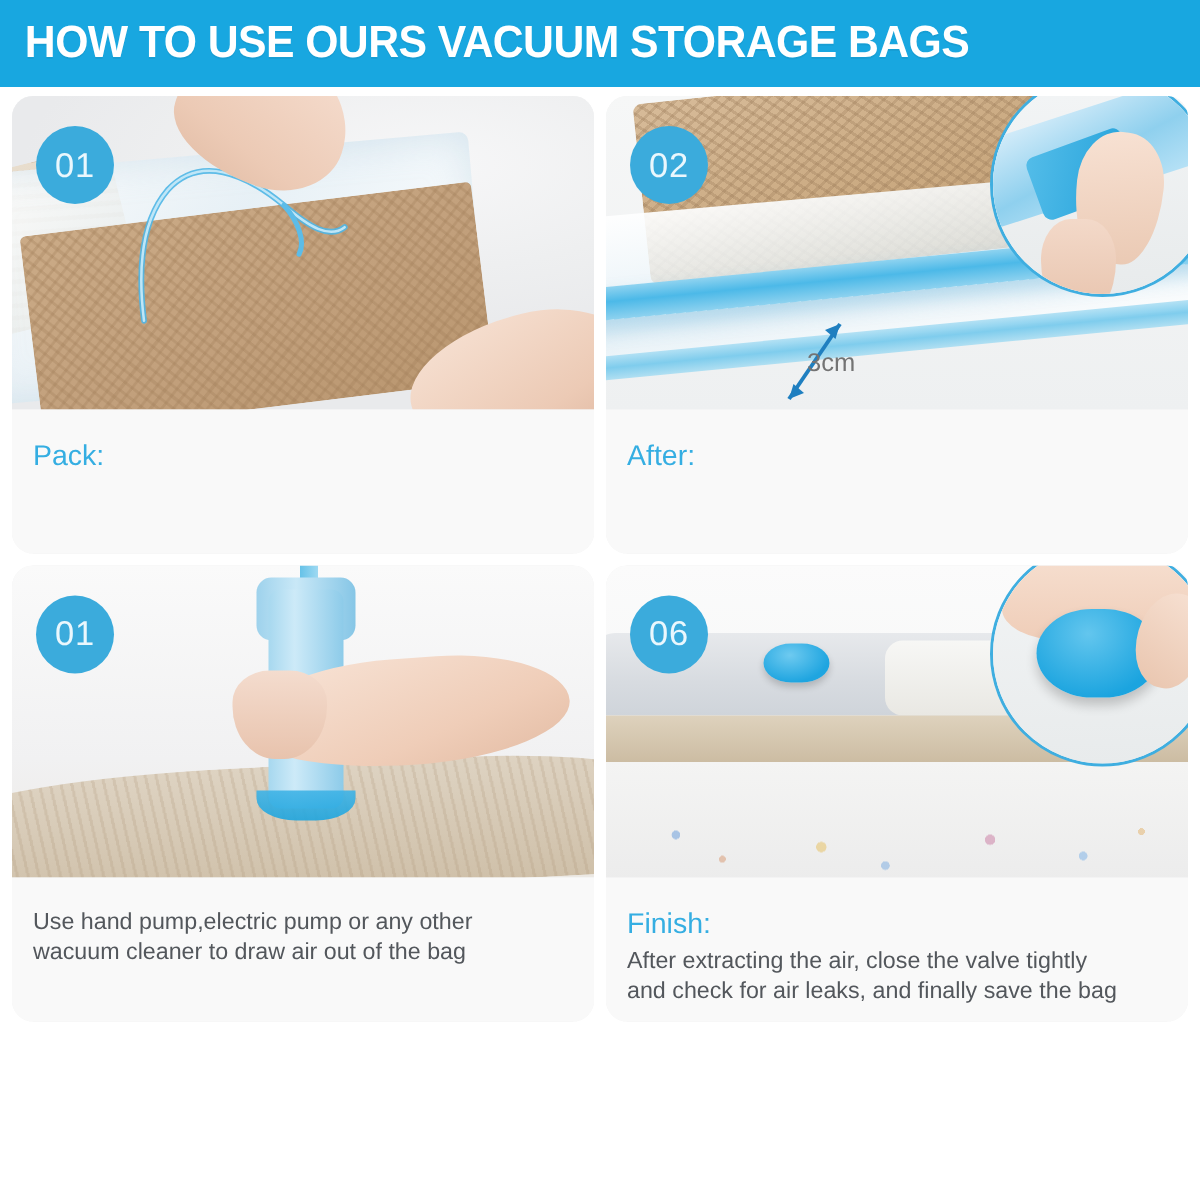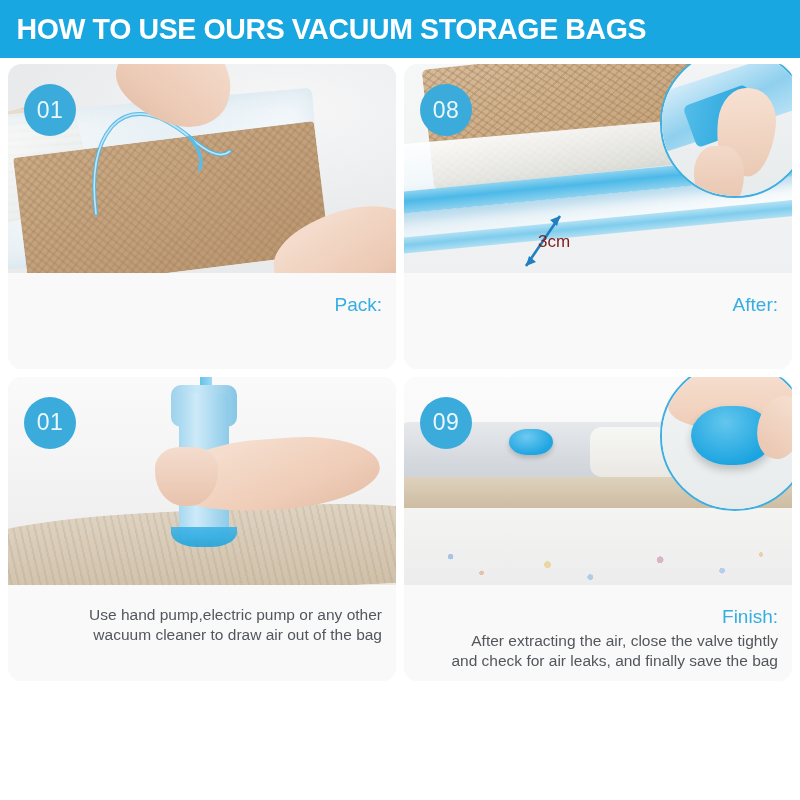--- a/index.html
+++ b/index.html
@@ -48,21 +48,20 @@
   .photo{
     position:absolute; left:0; top:0; right:0; bottom:96px;
     overflow:hidden;
   }
 
   
   .caption{
     position:absolute; left:0; right:0; bottom:0; height:96px;
     background:rgba(250,250,250,0.93);
     padding:20px 14px 8px 14px;
-    text-align:right;
   }
   .cap-title{
     color:#35AEE2;
     font-size:19px;
     font-weight:normal;
     line-height:24px;
     margin-bottom:2px;
   }
   .cap-body{
     color:#53575c;
@@ -174,21 +173,21 @@
     background:linear-gradient(#a8ddf3,#6bc6ec 50%,#a5dcf2);
     transform:rotate(-5.5deg);
     opacity:.85;
   }
   .p2-arrow{
     position:absolute; left:112px; top:146px;
     z-index:4;
   }
   .p2-measure{
     position:absolute; left:134px; top:168px;
-    color:#7f1d1d; font-size:17px; z-index:4;text-align:center;
+    color:#737373; font-size:17px; z-index:4;text-align:center;
   }
 
   
   .p3bg{
     position:absolute; inset:0;
     background:linear-gradient(#fafafa,#f1f1f2 62%,#ece9e4);
   }
   .p3-bedding{
     position:absolute; left:-8%; bottom:-4%; width:116%; height:40%;
     background:
@@ -357,21 +356,21 @@
       </svg>
       <div class="p2-measure">3cm</div>
       <div class="inset p2">
         <div class="ins-bg"></div>
         <div class="ins2-film"></div>
         <div class="ins2-clip"></div>
         <div class="ins2-thumb"></div>
         <div class="ins2-finger"></div>
       </div>
     </div>
-    <div class="badge">08</div>
+    <div class="badge">02</div>
     <div class="caption">
       <div class="cap-title">After:</div>
     </div>
   </div>
 
   <div class="card">
     <div class="photo">
       <div class="p3bg"></div>
       <div class="p3-bedding"></div>
       <div class="p3-pump-rod"></div>
@@ -397,21 +396,21 @@
       <div class="p4-layer3"></div>
       <div class="p4-floral"></div>
       <div class="p4-valve"></div>
       <div class="inset p4">
         <div class="ins-bg"></div>
         <div class="ins4-hand"></div>
         <div class="ins4-cap"></div>
         <div class="ins4-thumb"></div>
       </div>
     </div>
-    <div class="badge">09</div>
+    <div class="badge">06</div>
     <div class="caption">
       <div class="cap-title">Finish:</div>
       <div class="cap-body">After extracting the air, close the valve tightly
 and check for air leaks, and finally save the bag</div>
     </div>
   </div>
 
 </div>
 
 </body></html>

